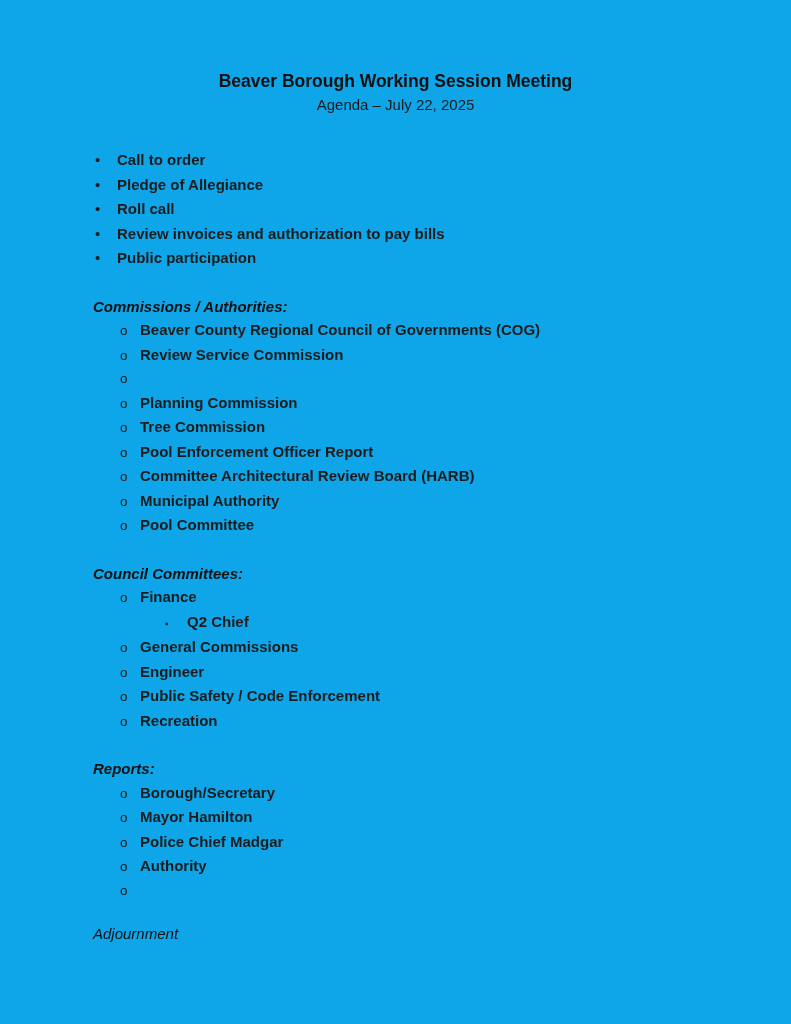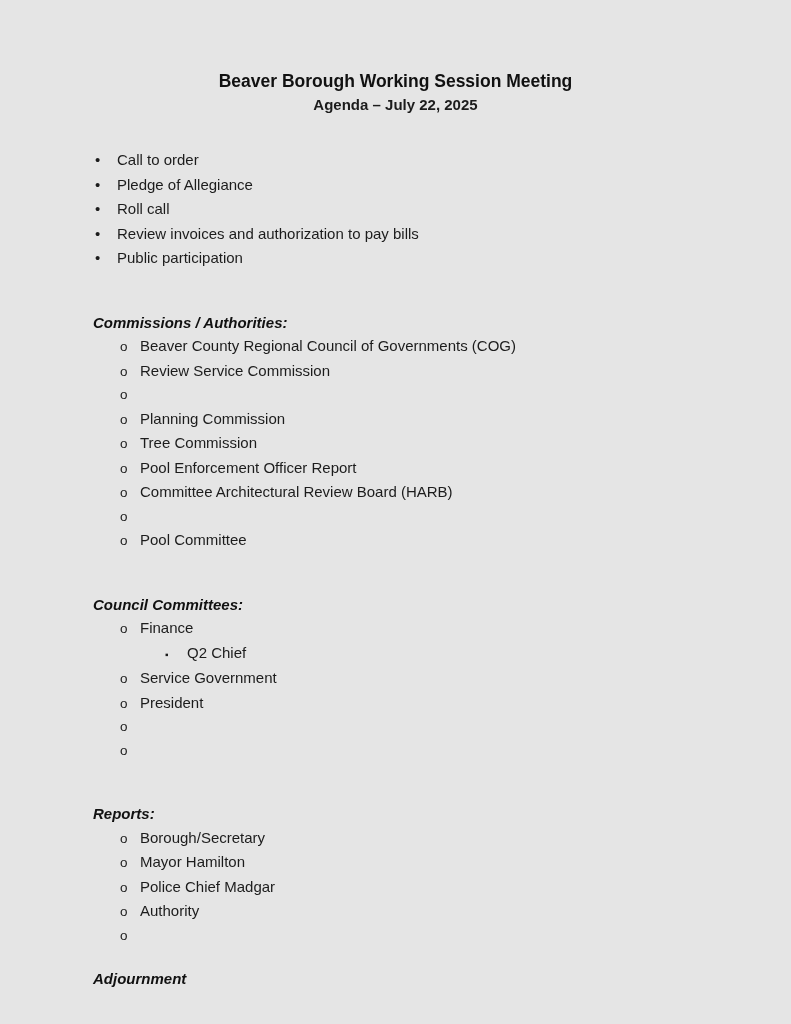--- a/index.html
+++ b/index.html
@@ -4,42 +4,42 @@
 <style>
   html, body {
     margin: 0;
     padding: 0;
     background: #ffffff;
   }
   .page {
     width: 791px;
     height: 1024px;
     box-sizing: border-box;
-    background: #e5e5e5;
+    background: #0ea5e9;
     color: #1c1c1c;
     font-family: "Liberation Sans", sans-serif;
     font-size: 15px;
     padding: 70px 60px 0 93px;
     overflow: hidden;
   }
   .doc-title {
     margin: 0;
     text-align: center;
     font-size: 17.5px;
     font-weight: bold;
     line-height: 22px;
     color: #111111;
     
     margin-left: -33px;
   }
   .doc-subtitle {
     margin: 3px 0 0 0;
     text-align: center;
     font-size: 15px;
-    font-weight: bold;
+    font-weight: normal;
     line-height: 20px;
     color: #1c1c1c;
     margin-left: -33px;
   }
   .opening-list {
     margin-top: 33px;
   }
   .row {
     display: flex;
     align-items: baseline;
@@ -62,33 +62,33 @@
   .lvl2 .bullet {
     width: 20px;
     font-size: 13.5px;
   }
   
   .lvl3 { padding-left: 72px; }
   .lvl3 .bullet {
     width: 22px;
     font-size: 10px;
   }
-  .txt { flex: 1 1 auto; }
+  .txt { flex: 1 1 auto; font-weight: bold; }
   .sections-wrap { margin-top: 14px; }
-  .section { margin-top: 40px; }
+  .section { margin-top: 24px; }
   .section-heading {
     font-weight: bold;
     font-style: italic;
     line-height: 23.5px;
     color: #111111;
     margin: 0;
   }
   .closing {
     margin: 20px 0 0 0;
-    font-weight: bold;
+    font-weight: normal;
     font-style: italic;
     line-height: 23.5px;
     color: #111111;
   }
 </style>
 </head>
 <body>
 
 <div class="page">
   <h1 class="doc-title">Beaver Borough Working Session Meeting</h1>
@@ -142,49 +142,52 @@
         <div class="row lvl2">
           <span class="bullet">o</span>
           <span class="txt">Pool Enforcement Officer Report</span>
         </div>
         <div class="row lvl2">
           <span class="bullet">o</span>
           <span class="txt">Committee Architectural Review Board (HARB)</span>
         </div>
         <div class="row lvl2">
           <span class="bullet">o</span>
+          <span class="txt">Municipal Authority</span>
         </div>
         <div class="row lvl2">
           <span class="bullet">o</span>
           <span class="txt">Pool Committee</span>
         </div>
       </div>
       <div class="section">
         <div class="section-heading">Council Committees:</div>
         <div class="row lvl2">
           <span class="bullet">o</span>
           <span class="txt">Finance</span>
         </div>
         <div class="row lvl3">
           <span class="bullet">▪</span>
           <span class="txt">Q2 Chief</span>
         </div>
         <div class="row lvl2">
           <span class="bullet">o</span>
-          <span class="txt">Service Government</span>
-        </div>
-        <div class="row lvl2">
-          <span class="bullet">o</span>
-          <span class="txt">President</span>
-        </div>
-        <div class="row lvl2">
-          <span class="bullet">o</span>
-        </div>
-        <div class="row lvl2">
-          <span class="bullet">o</span>
+          <span class="txt">General Commissions</span>
+        </div>
+        <div class="row lvl2">
+          <span class="bullet">o</span>
+          <span class="txt">Engineer</span>
+        </div>
+        <div class="row lvl2">
+          <span class="bullet">o</span>
+          <span class="txt">Public Safety / Code Enforcement</span>
+        </div>
+        <div class="row lvl2">
+          <span class="bullet">o</span>
+          <span class="txt">Recreation</span>
         </div>
       </div>
       <div class="section">
         <div class="section-heading">Reports:</div>
         <div class="row lvl2">
           <span class="bullet">o</span>
           <span class="txt">Borough/Secretary</span>
         </div>
         <div class="row lvl2">
           <span class="bullet">o</span>

